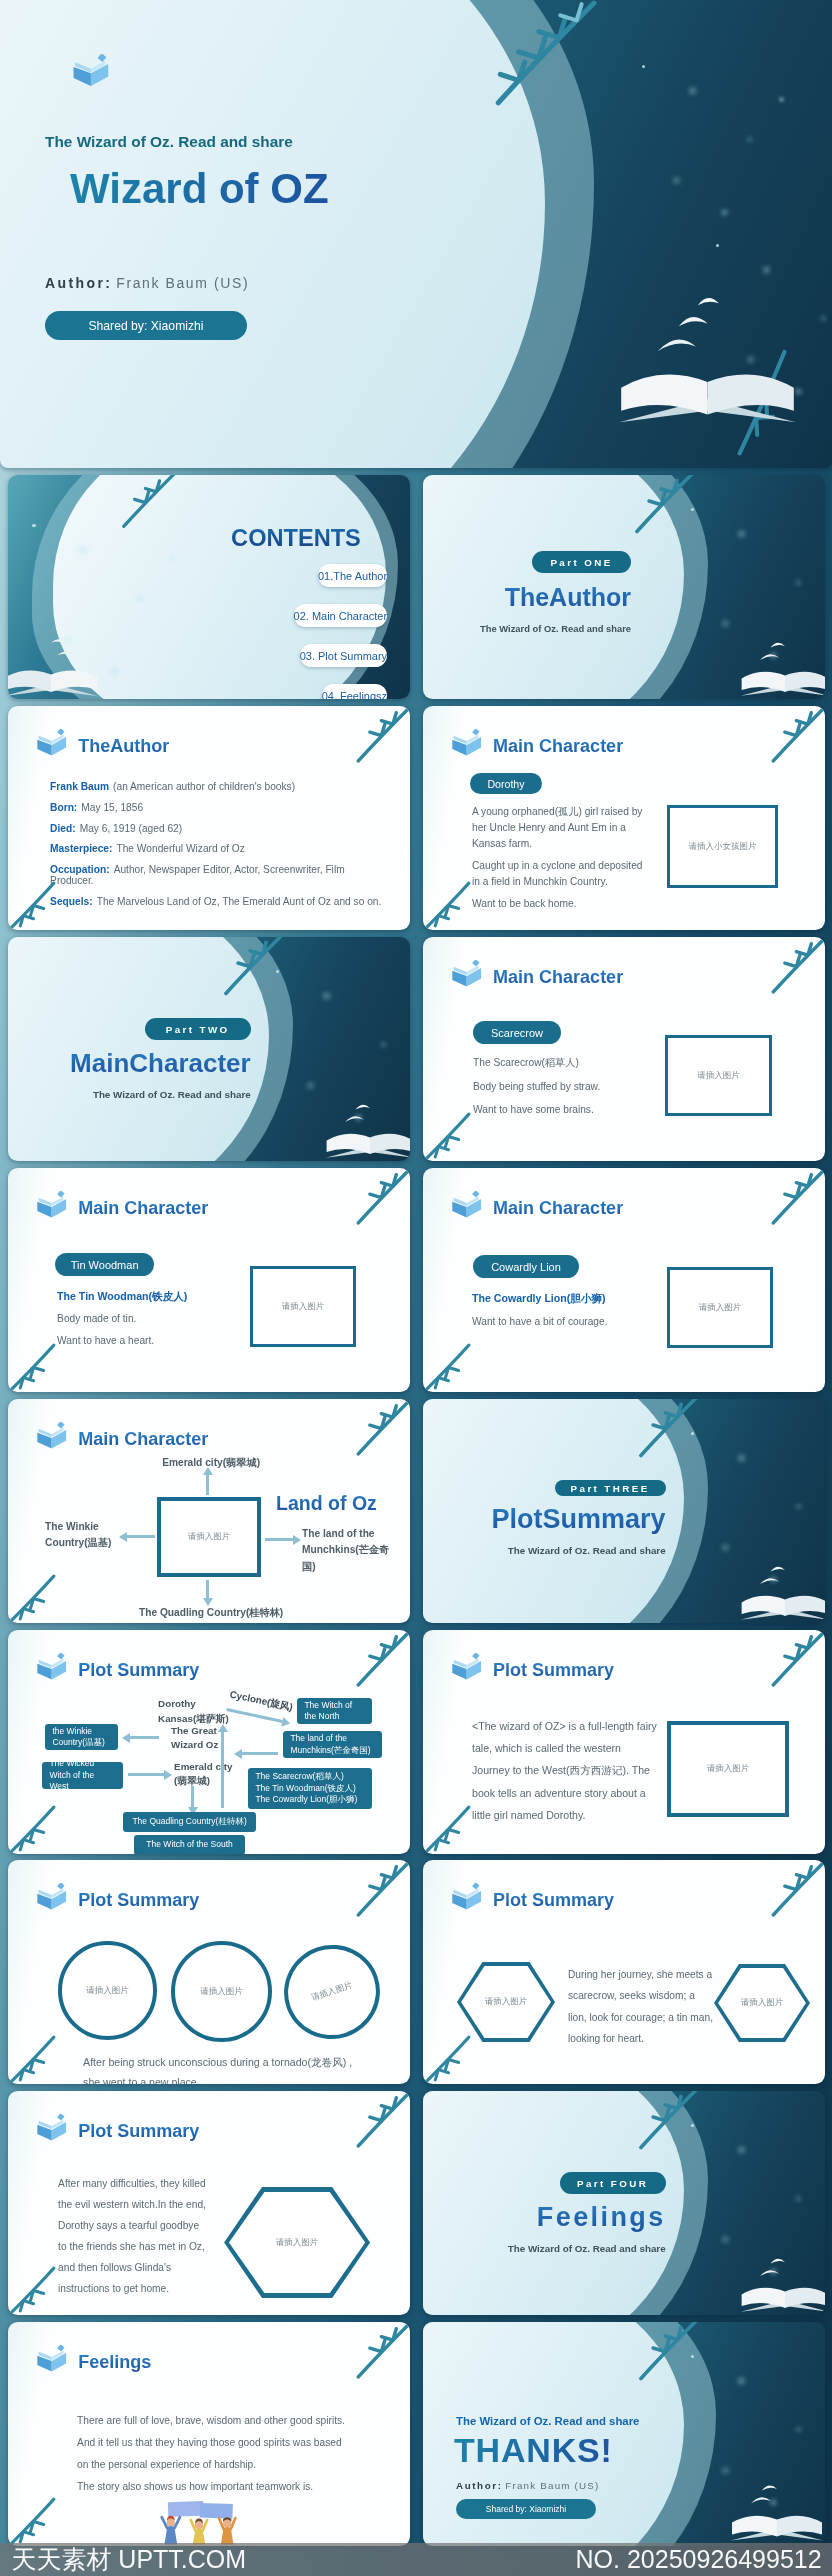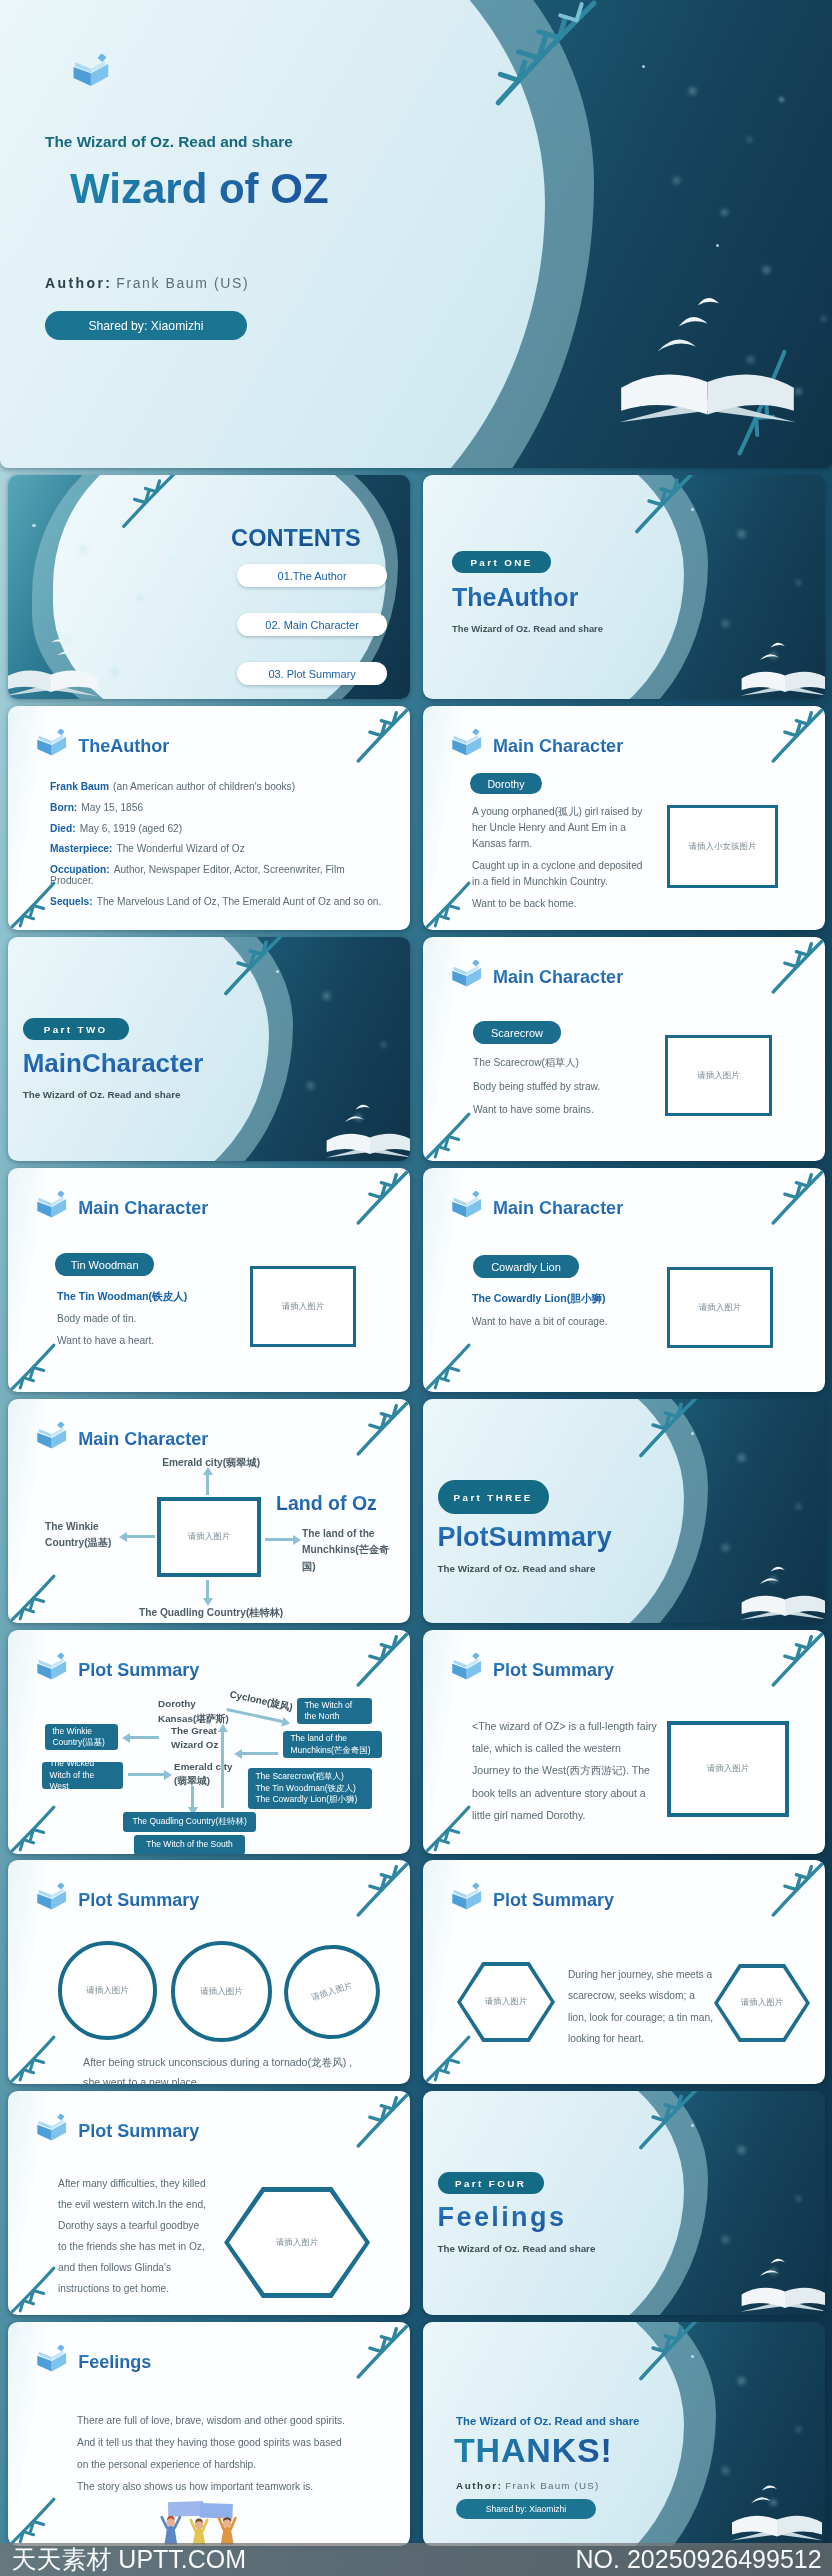--- a/index.html
+++ b/index.html
@@ -59,21 +59,21 @@
          clip-path:polygon(26% 0,74% 0,100% 50%,74% 100%,26% 100%,0 50%); }
   .hx-t{ position:absolute; inset:0; display:flex; align-items:center; justify-content:center; color:#7a8a92; font-size:8.5px; }
 
   .sprig{ position:absolute; }
   .bookdeco{ position:absolute; }
 
   #watermark-bar{ position:absolute; left:0; top:2543px; width:833px; height:33px; background:rgba(115,115,115,.72);
                   display:flex; align-items:center; justify-content:space-between; padding:0 11.4px; z-index:50; }
   #watermark-bar span{ color:rgba(255,255,255,.95); font-size:25px; }
 
-  .center-col{ position:absolute; display:flex; flex-direction:column; align-items:flex-start; }
+  .center-col{ position:absolute; display:flex; flex-direction:column; align-items:flex-end; }
 </style>
 </head>
 <body>
 
 <div id="page">
 
   <section class="slide dark-slide" style="left:0;top:0;width:833px;height:468px;border-radius:0 0 8.1px 8.1px;">
     <div class="blob-back" style="left:-154px;top:-154px;width:748px;height:772px;"></div>
     <div class="blob-front" style="left:-187px;top:-138px;width:732px;height:732px;"></div>
     <div class="dots" style="left:642px;top:65px;"></div>
@@ -130,21 +130,21 @@
         </g>
     </svg>
     <svg class="bookdeco" style="left:-14.6px;top:146px;width:114px;height:81px;transform:scaleX(-1);" viewBox="0 0 220 150">
       <path d="M80 42 q14 -18 30 -3 q-15 -6 -30 3z" fill="#eef4f6"></path>
         <path d="M58 68 q20 -22 40 -5 q-20 -8 -40 5z" fill="#e9f1f4"></path>
       <path d="M18 142 L110 118 L202 142 L110 130 Z" fill="#c9d9e0"></path>
       <path d="M20 106 Q62 82 110 100 L110 134 Q62 116 20 130 Z" fill="#f2f6f8"></path>
       <path d="M200 106 Q158 82 110 100 L110 134 Q158 116 200 130 Z" fill="#e3edf1"></path>
     </svg>
     <div style="position:absolute;left:223px;top:50px;width:163px;text-align:left;font-size:23.6px;font-weight:bold;background:linear-gradient(180deg,#1b6cb0,#16407f);-webkit-background-clip:text;background-clip:text;color:transparent;">CONTENTS</div>
-    <div style="position:absolute;left:229px;top:89px;width:150px;display:flex;flex-direction:column;gap:26px;">
+    <div style="position:absolute;left:229px;top:89px;width:150px;display:flex;flex-direction:column;gap:17px;align-items:flex-end;">
       <div style="background:#fff;border-radius:12.2px;height:23px;display:flex;align-items:center;justify-content:center;color:#1a5fa8;font-size:11px;box-shadow:0 1.6px 3.3px rgba(20,60,90,.25);">01.The Author</div>
       <div style="background:#fff;border-radius:12.2px;height:23px;display:flex;align-items:center;justify-content:center;color:#1a5fa8;font-size:11px;box-shadow:0 1.6px 3.3px rgba(20,60,90,.25);">02. Main Character</div>
       <div style="background:#fff;border-radius:12.2px;height:23px;display:flex;align-items:center;justify-content:center;color:#1a5fa8;font-size:11px;box-shadow:0 1.6px 3.3px rgba(20,60,90,.25);">03. Plot Summary</div>
       <div style="background:#fff;border-radius:12.2px;height:23px;display:flex;align-items:center;justify-content:center;color:#1a5fa8;font-size:11px;box-shadow:0 1.6px 3.3px rgba(20,60,90,.25);">04. Feelingsz</div>
     </div>
   </section>
 
   <section class="slide dark-slide" style="left:423px;top:475px;width:402px;height:224px;">
     <div class="blob-back" style="left:-65px;top:-57px;width:350px;height:333px;"></div>
     <div class="blob-front" style="left:-81px;top:-49px;width:342px;height:317px;"></div>
@@ -399,21 +399,21 @@
         </g>
     </svg>
     <svg class="bookdeco" style="left:309px;top:150px;width:106px;height:77px;" viewBox="0 0 220 150">
       <path d="M80 42 q14 -18 30 -3 q-15 -6 -30 3z" fill="#eef4f6"></path>
         <path d="M58 68 q20 -22 40 -5 q-20 -8 -40 5z" fill="#e9f1f4"></path>
       <path d="M18 142 L110 118 L202 142 L110 130 Z" fill="#c9d9e0"></path>
       <path d="M20 106 Q62 82 110 100 L110 134 Q62 116 20 130 Z" fill="#f2f6f8"></path>
       <path d="M200 106 Q158 82 110 100 L110 134 Q158 116 200 130 Z" fill="#e3edf1"></path>
     </svg>
     <div class="center-col" style="left:14.6px;top:81px;width:228px;">
-      <div class="part-pill" style="width:111px;height:34px;font-size:9.8px;">Part THREE</div>
+      <div class="part-pill" style="width:111px;height:16px;font-size:9.8px;">Part THREE</div>
       <div class="sec-title" style="font-size:27px;margin-top:8.1px;">PlotSummary</div>
       <div class="sec-sub" style="font-size:9.8px;margin-top:9.8px;">The Wizard of Oz. Read and share</div>
     </div>
   </section>
 
   <section class="slide light-slide" style="left:8.1px;top:1630px;width:402px;height:224px;">
     <svg class="sprig" style="right:-6.5px;top:-6.5px;left:auto;width:69px;height:69px;" viewBox="0 0 120 120">
       <g stroke="#2f86a0" stroke-width="6" stroke-linecap="round" fill="none">
           <path d="M112 8 C85 35 55 65 18 106"></path>
           <path d="M78 42 l-20 -6 M78 42 l6 -20 M58 62 l-20 -6 M58 62 l6 -20"></path>

